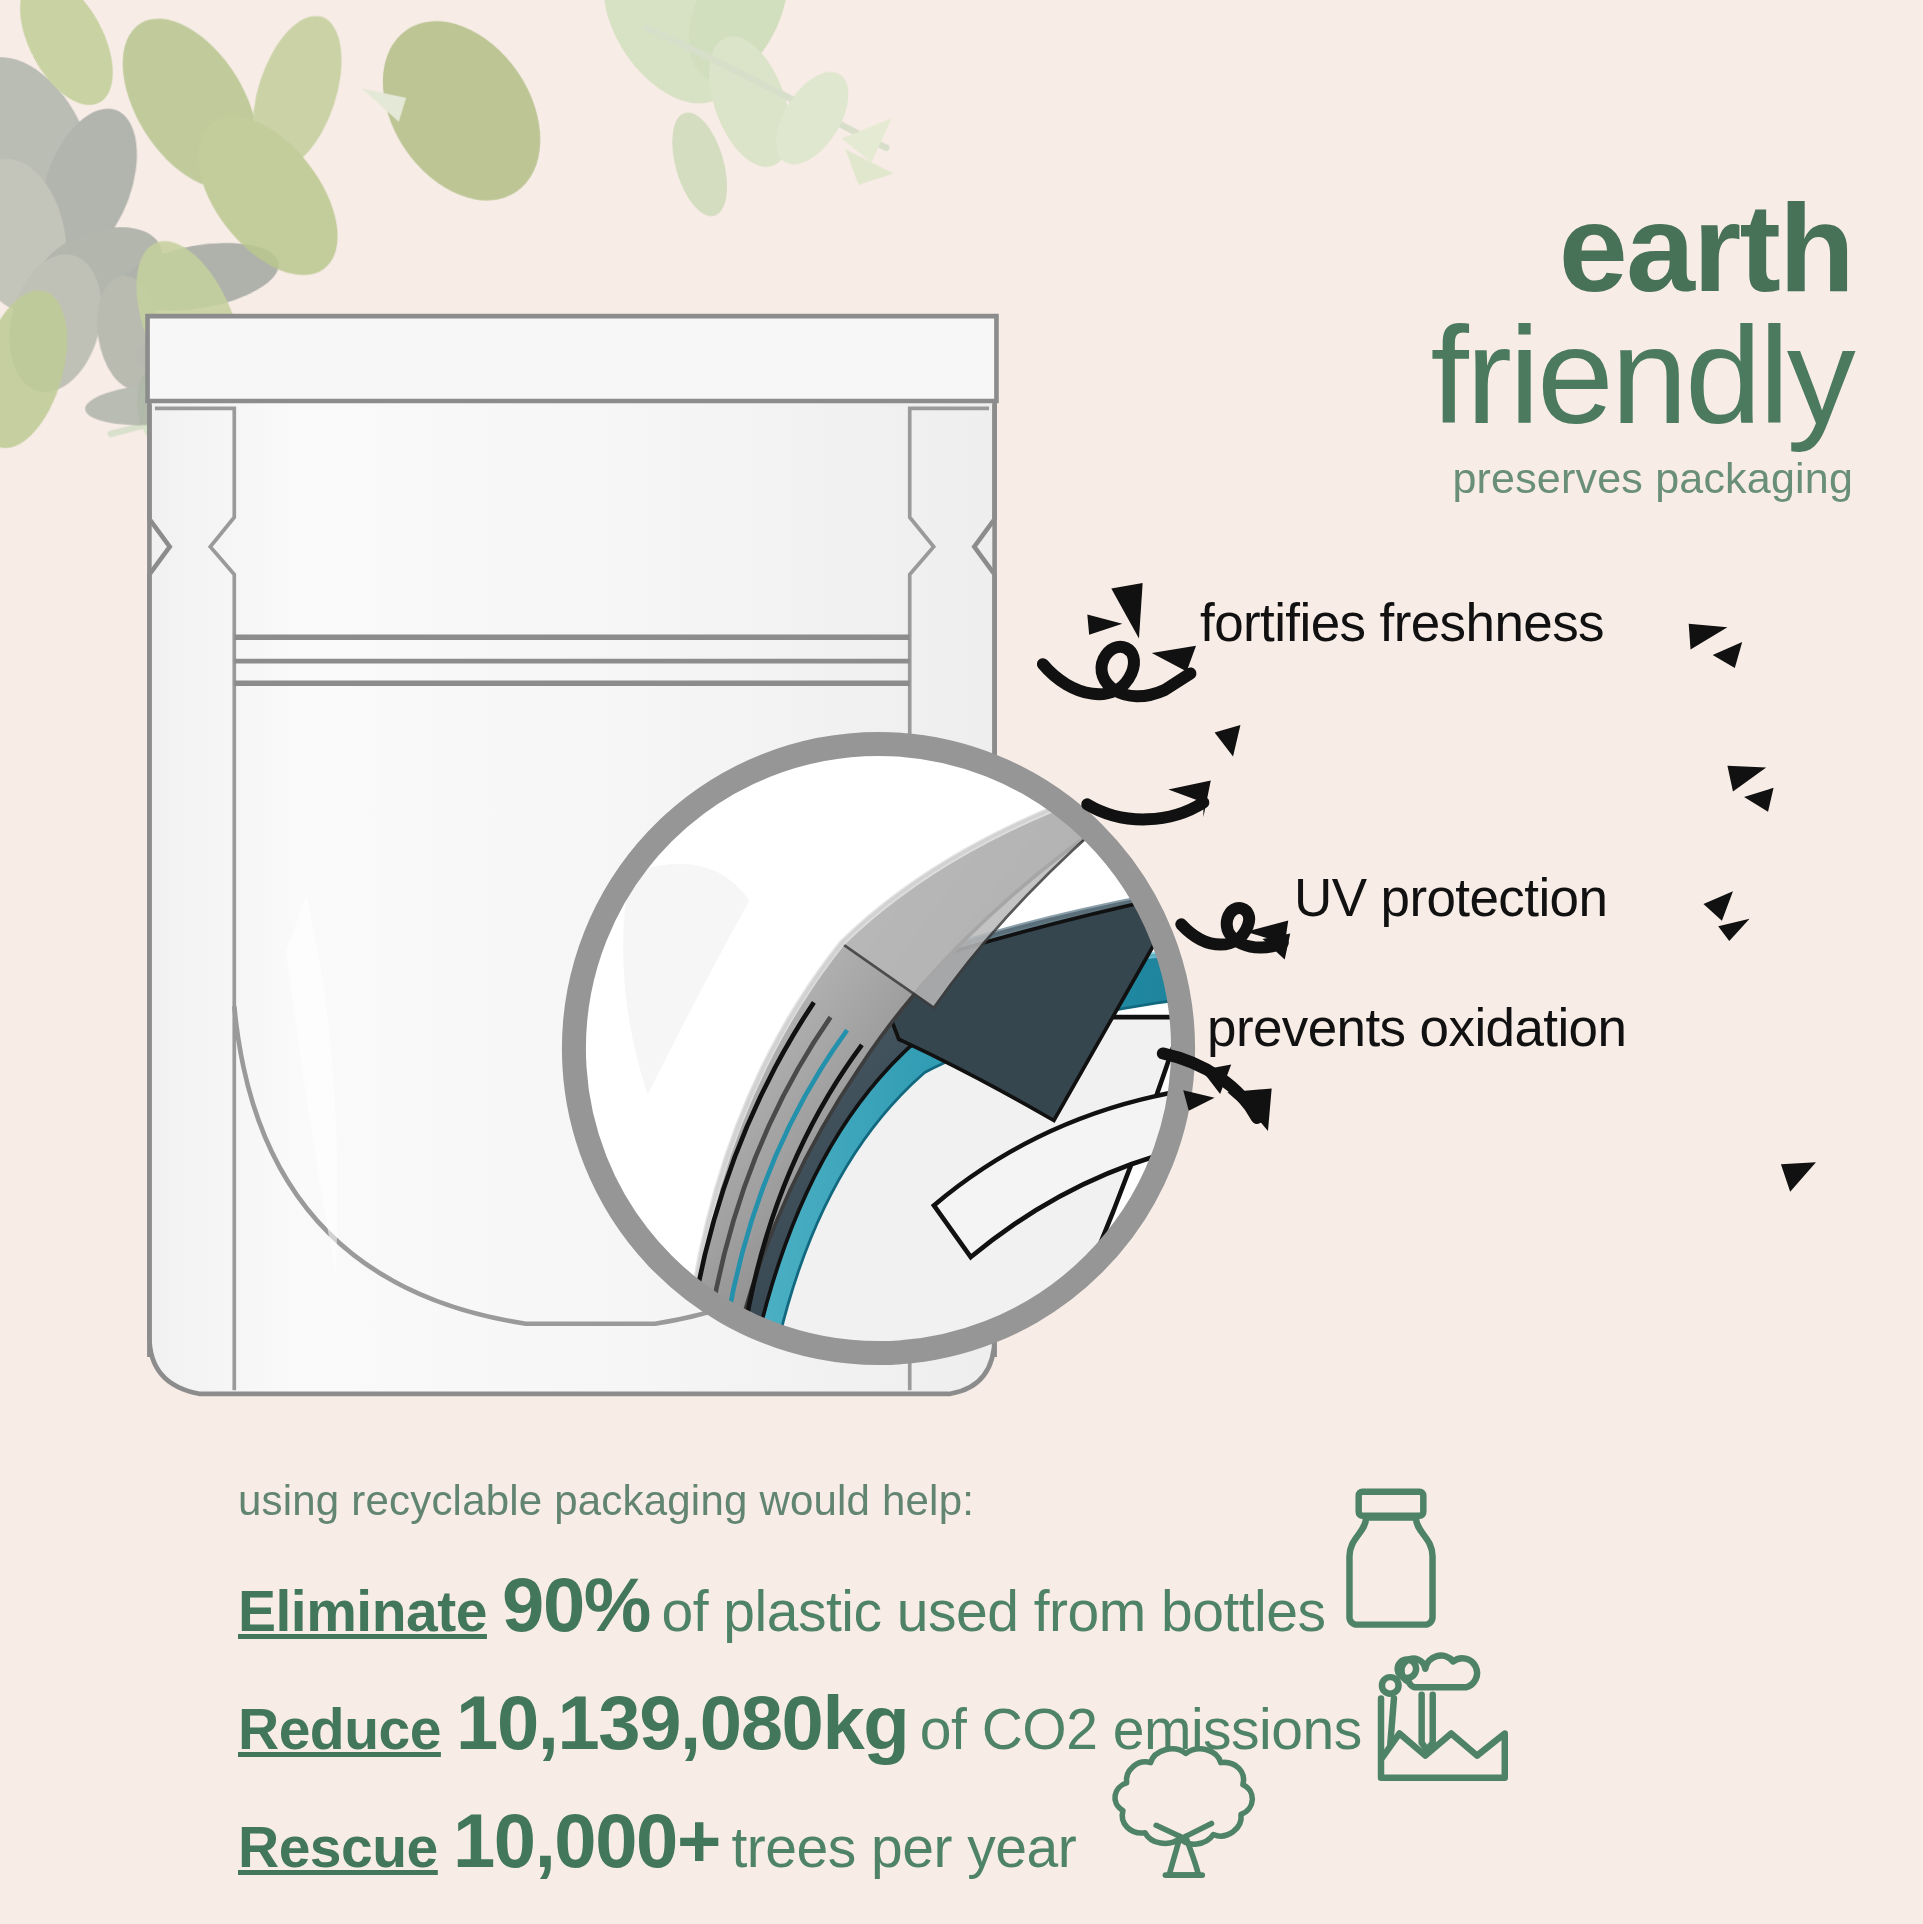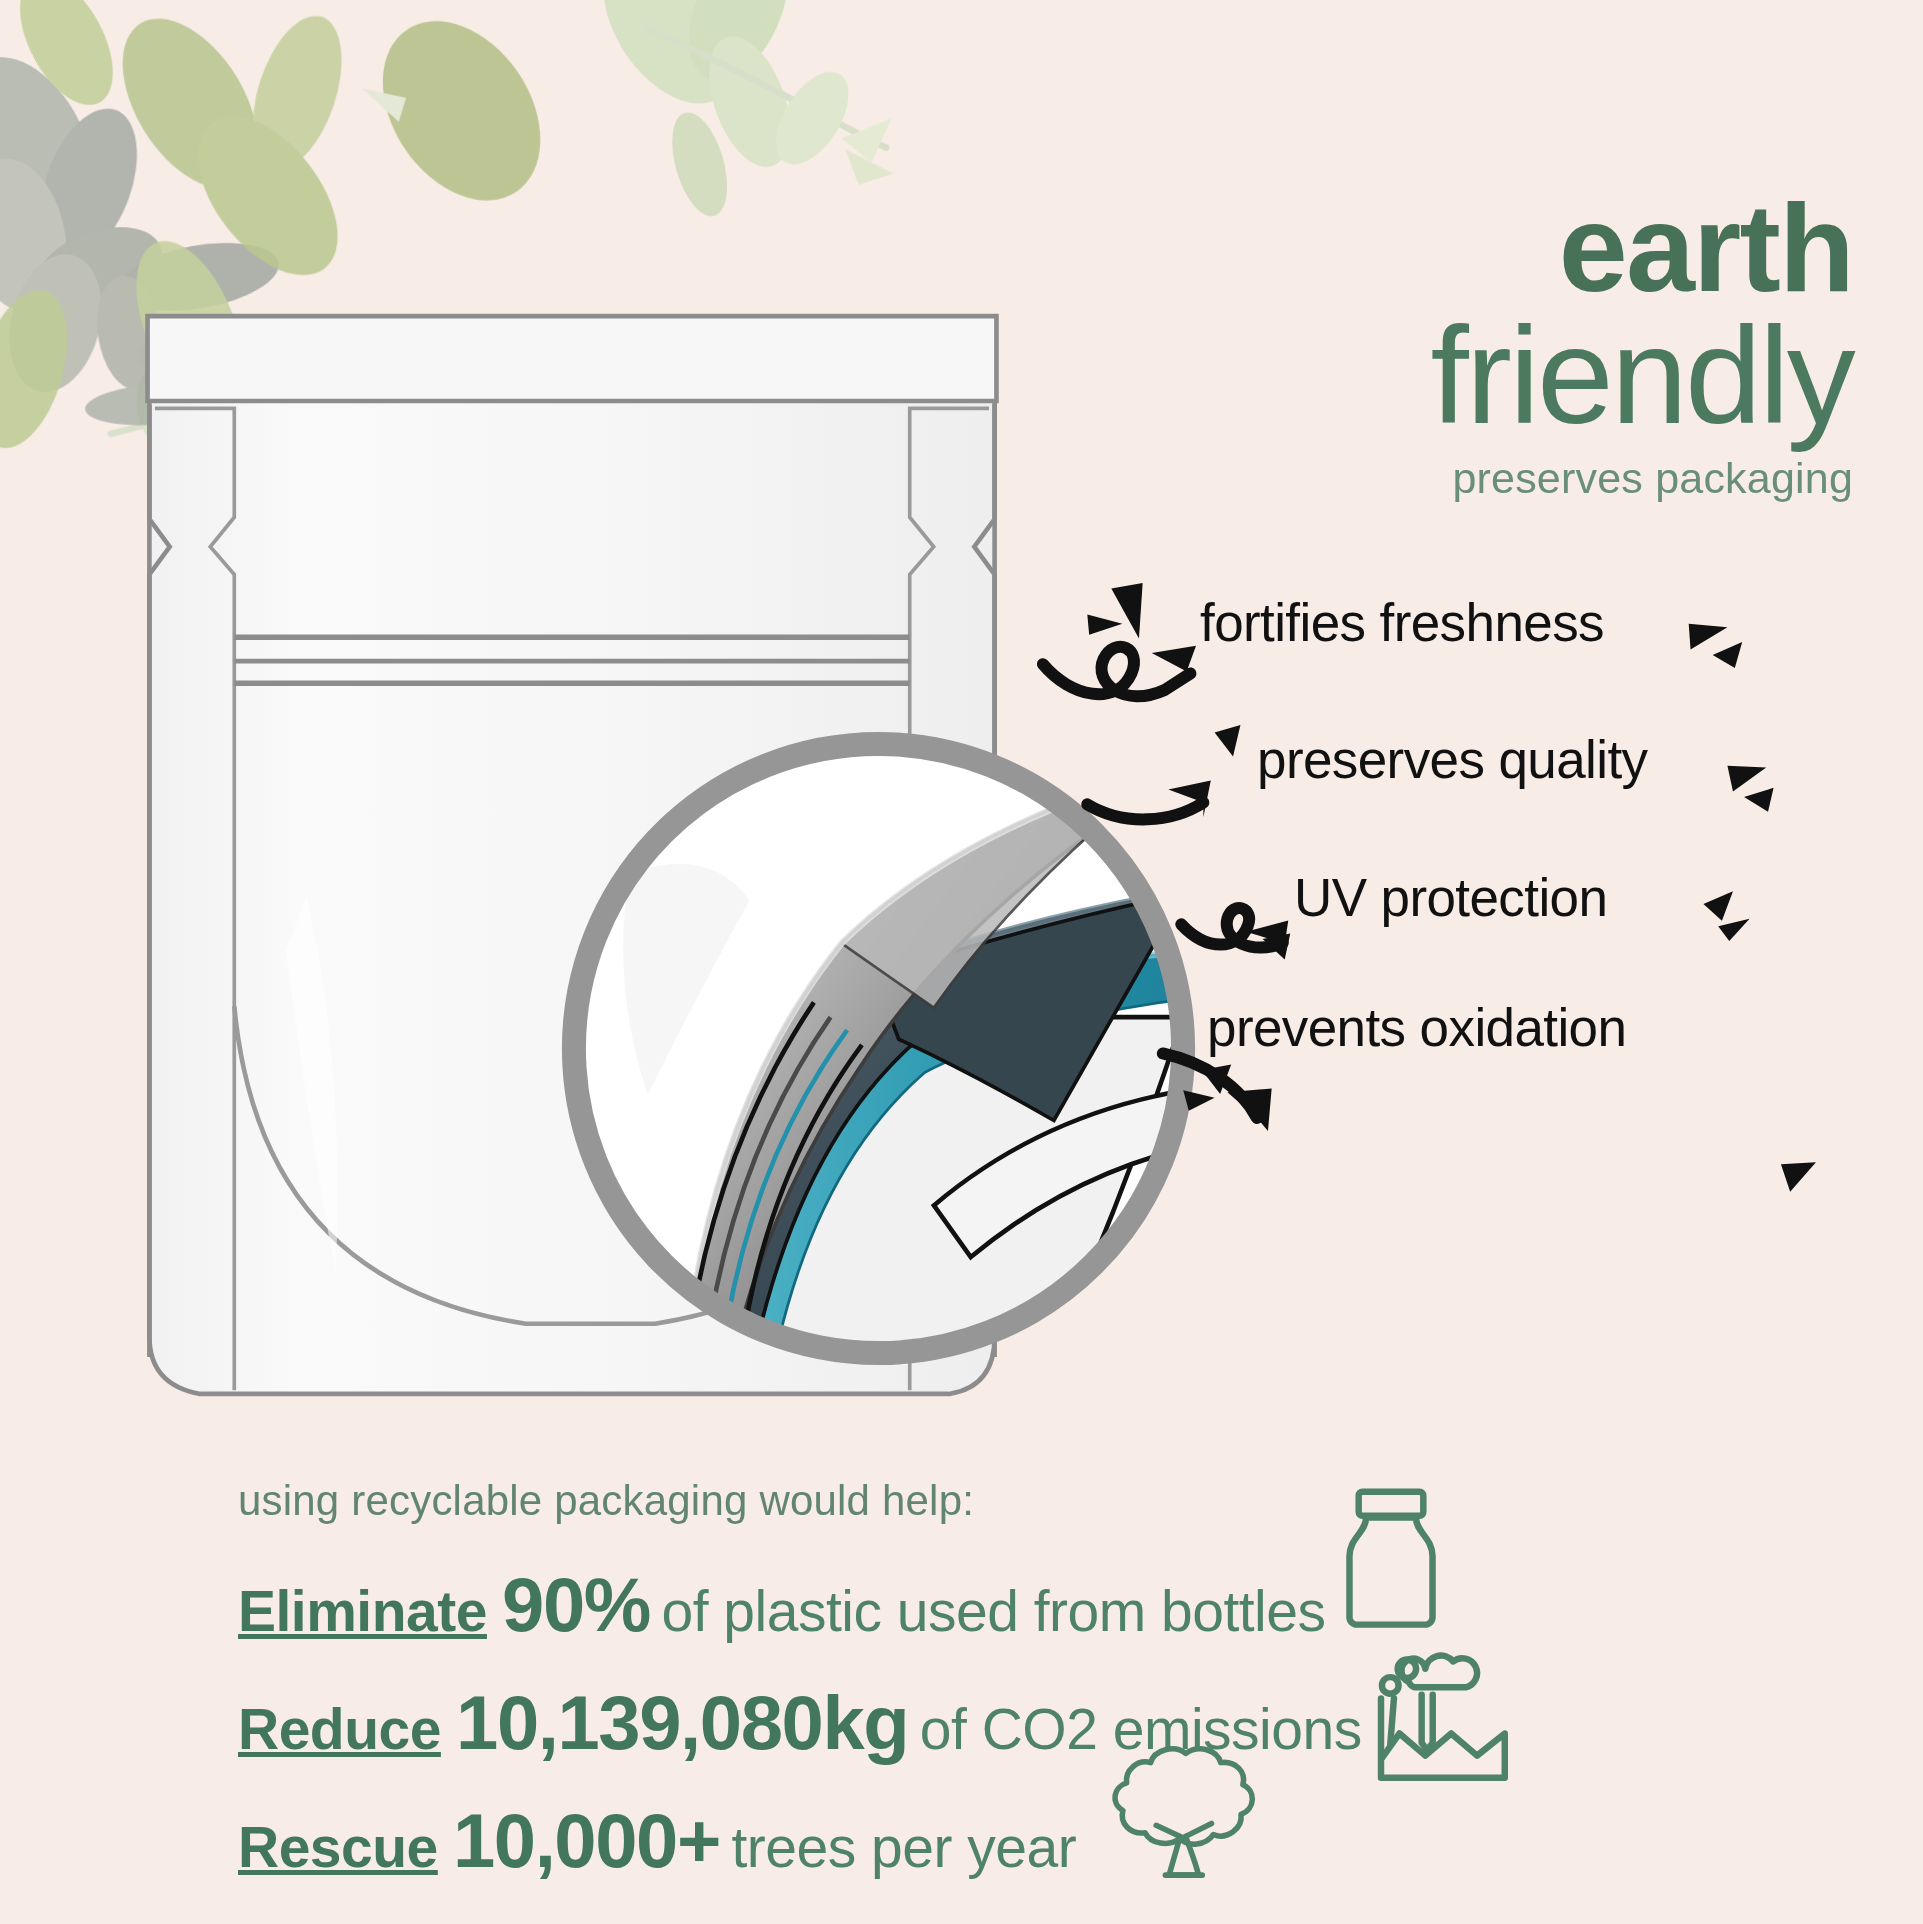--- a/index.html
+++ b/index.html
@@ -375,23 +375,20 @@
 
         <path d="M 172 540 L 204 534 L 192 566 Z"></path>
         <path d="M 152 562 L 186 570 L 158 584 Z"></path>
         <path d="M 800 642 L 838 640 L 810 672 Z"></path>
       </g>
     </svg>
 
     <div class="callout-row" style="left:157px; top:20px;">
       <span class="callout-label">fortifies freshness</span>
     </div>
-    <div class="callout-row" style="left:214px; top:157px;">
-      <span class="callout-label">preserves quality</span>
-    </div>
     <div class="callout-row" style="left:251px; top:295px;">
       <span class="callout-label">UV protection</span>
     </div>
     <div class="callout-row" style="left:164px; top:425px;">
       <span class="callout-label">prevents oxidation</span>
     </div>
   </div>
 
   <div class="headline-block">
     <div class="headline-line1">earth</div>

